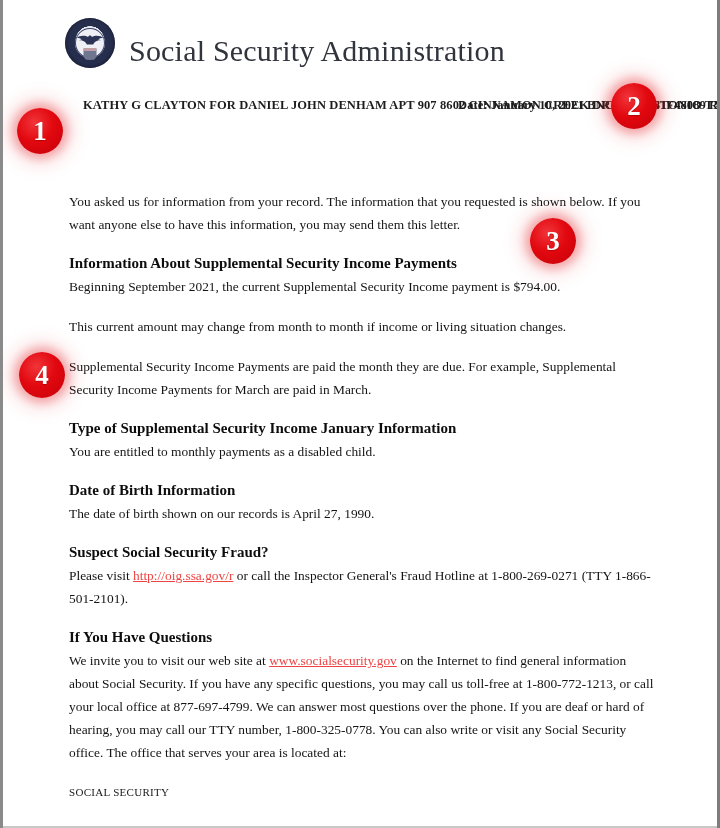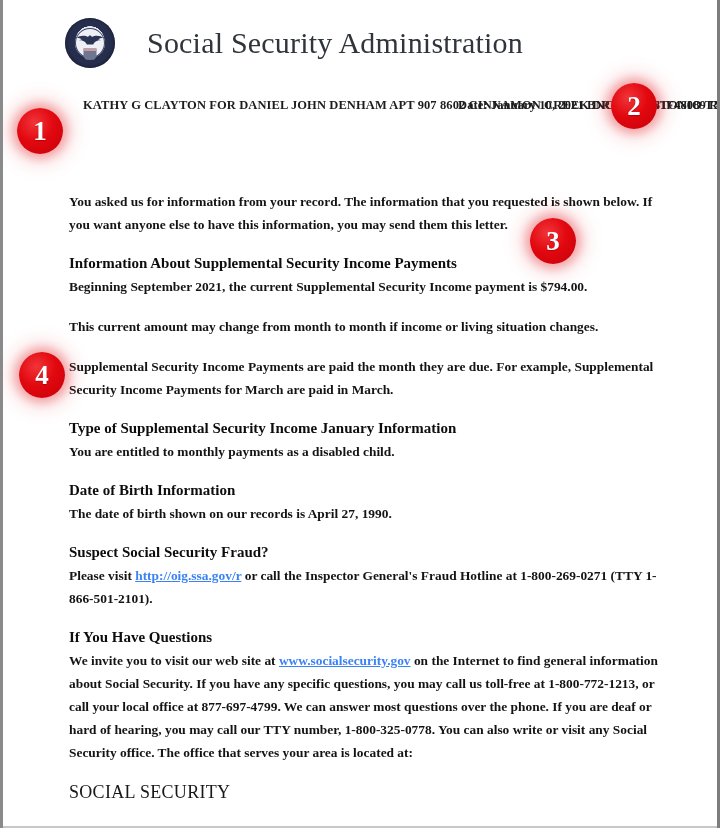--- a/index.html
+++ b/index.html
@@ -28,22 +28,22 @@
     background: #9a9a9a;
     opacity: .55;
   }
 
   
   .header {
     position: absolute;
     left: 62px;
     top: 18px;
     display: flex;
-    align-items: center;
-    gap: 32px;
+    align-items: flex-end;
+    gap: 14px;
   }
   .seal {
     position: relative;
     width: 50px;
     height: 50px;
     border-radius: 50%;
     background: radial-gradient(circle at 50% 45%, #f2f3f7 0%, #e7e9f0 38%, #2b3352 39%, #232b47 58%, #1b2240 100%);
     box-shadow: inset 0 0 0 1px rgba(25,30,55,.55);
     flex: 0 0 auto;
     overflow: hidden;
@@ -128,38 +128,37 @@
     position: absolute;
     left: 66px;
     top: 190px;
     width: 590px;
     font-size: 13.4px;
     line-height: 23px;
     color: #141414;
   }
   .para {
     margin: 0 0 17px 0;
-    font-weight: bold;
   }
   .para.tight { margin-bottom: 0; }
   h2.sec {
     font-size: 15px;
     font-weight: bold;
     margin: 0 0 1px 0;
     line-height: 21px;
     color: #0d0d0d;
   }
   .block { margin-bottom: 17px; }
   a.link {
-    color: #3b82f6;
+    color: #ef4444;
     text-decoration: underline;
   }
   .footer-line {
     margin: 0;
-    font-size: 18px;
+    font-size: 11px;
     letter-spacing: .3px;
     color: #181818;
   }
 
   
   .badge {
     position: absolute;
     width: 46px;
     height: 46px;
     border-radius: 50%;

